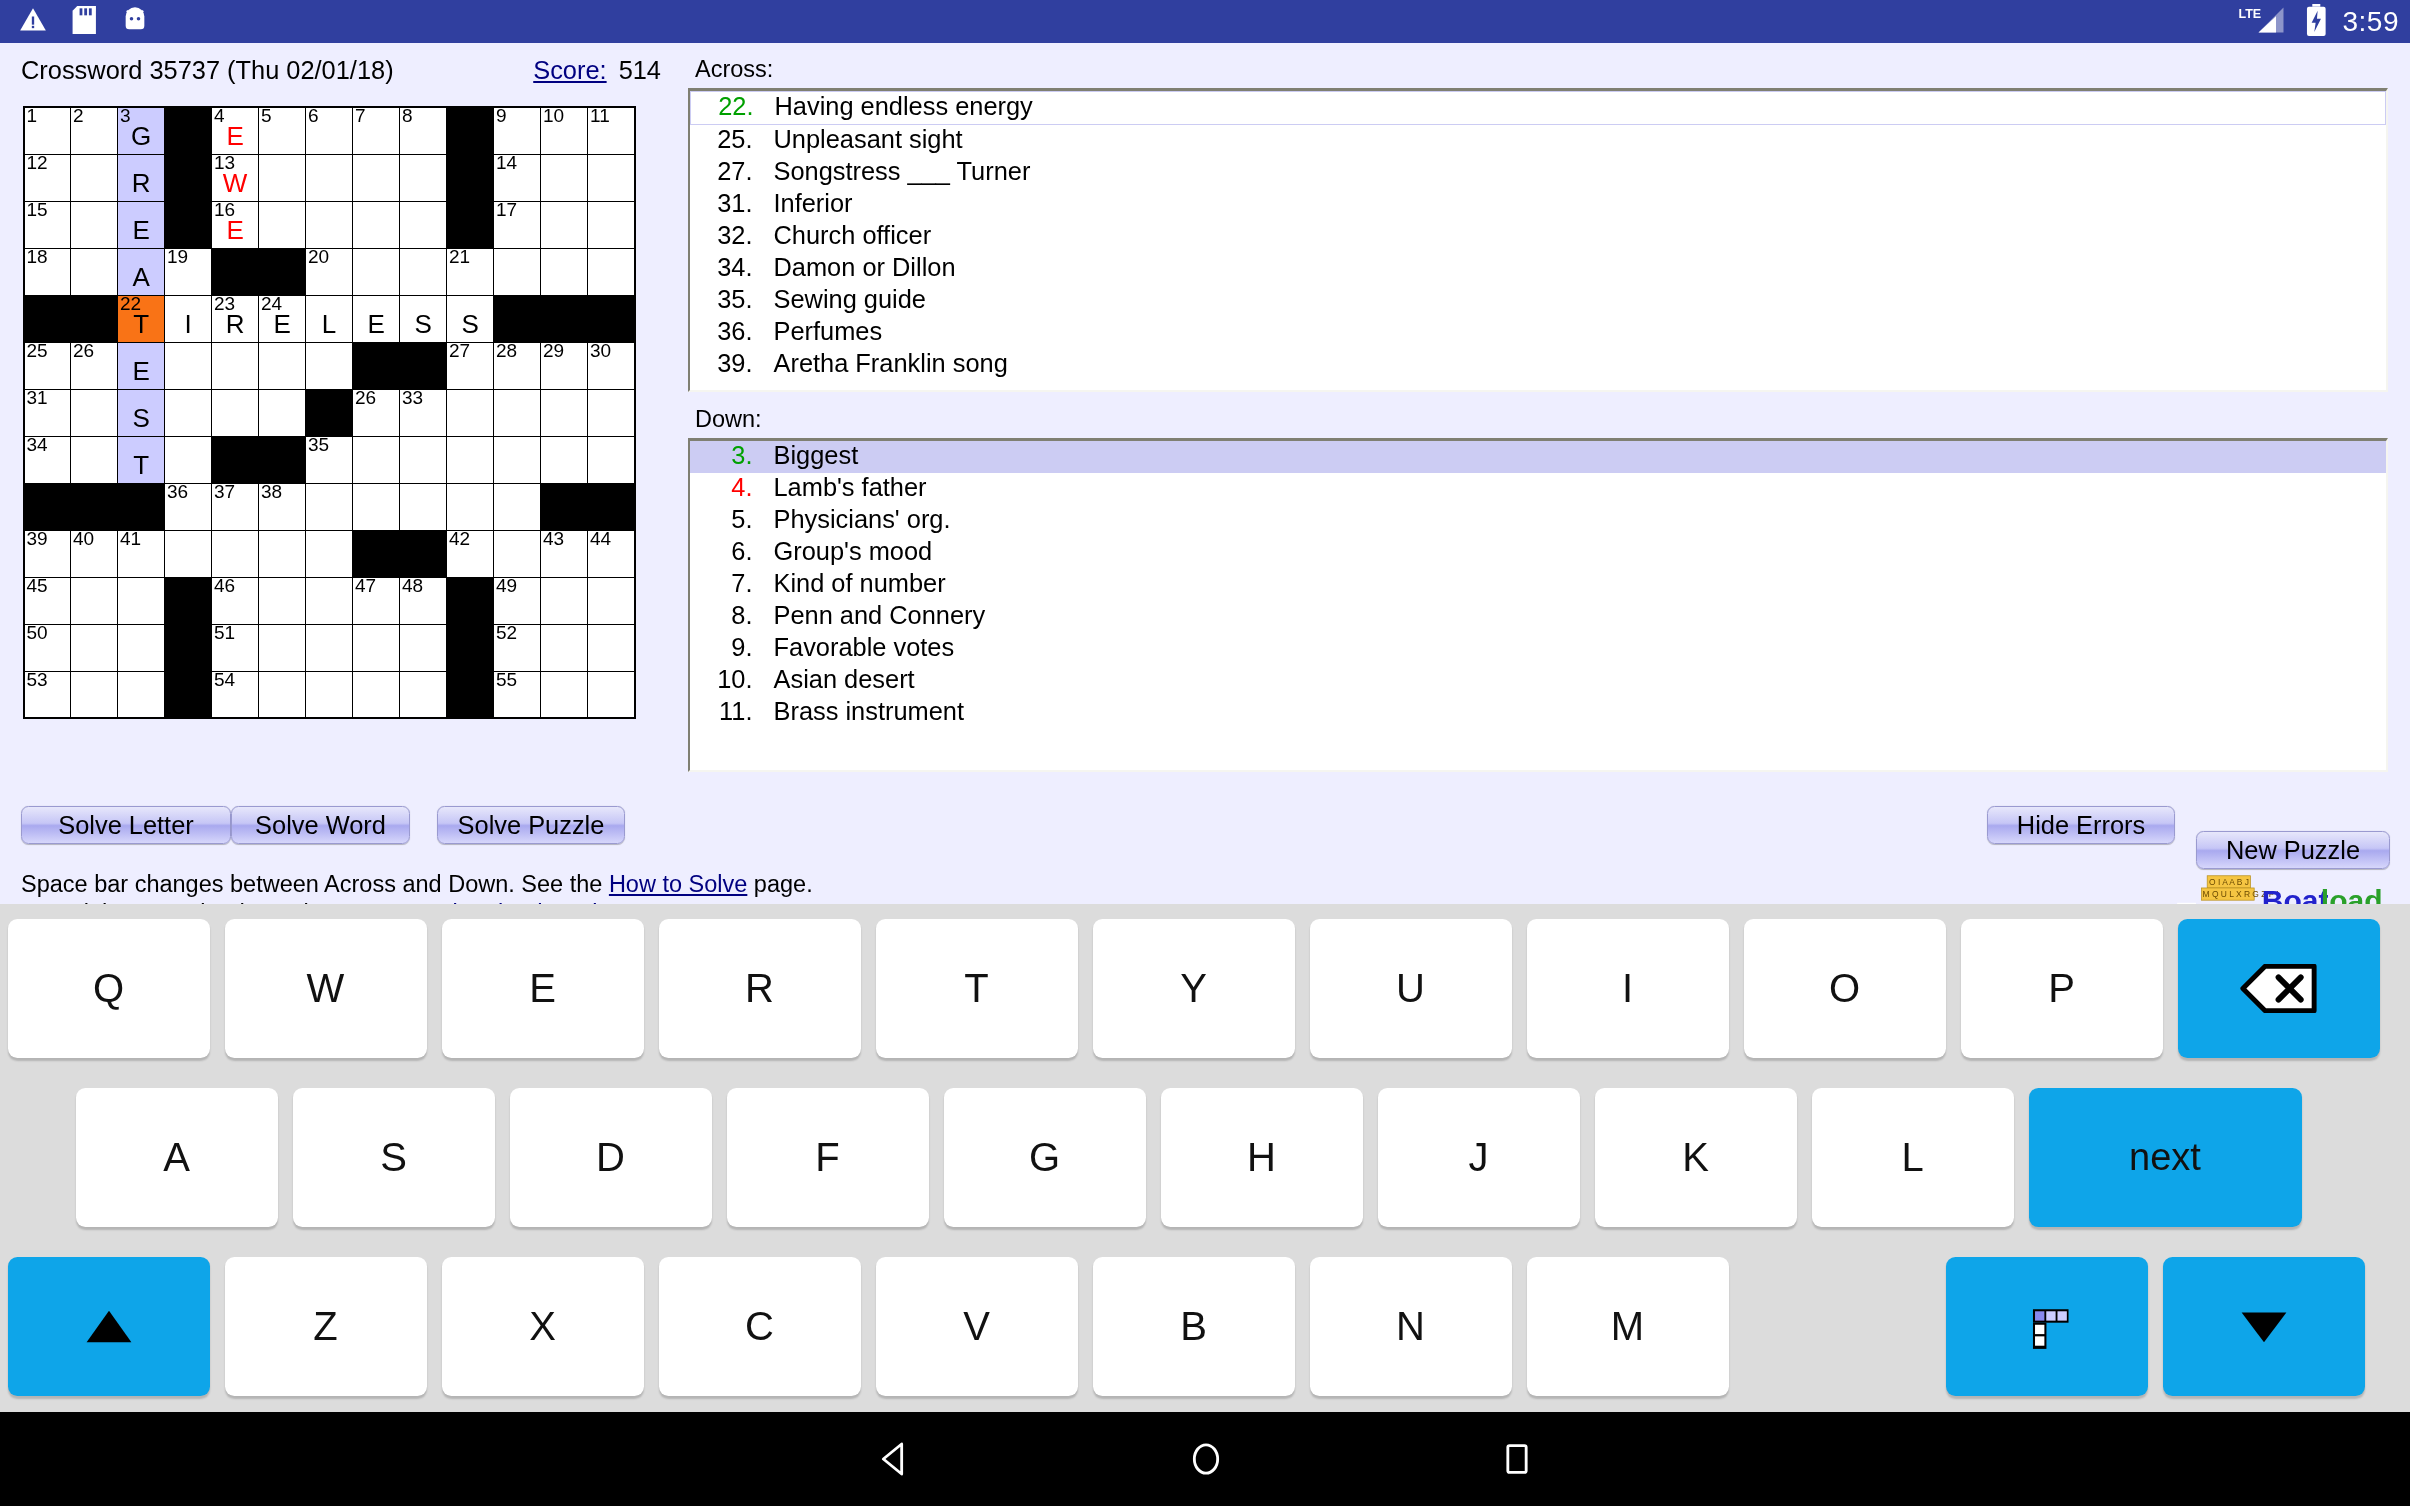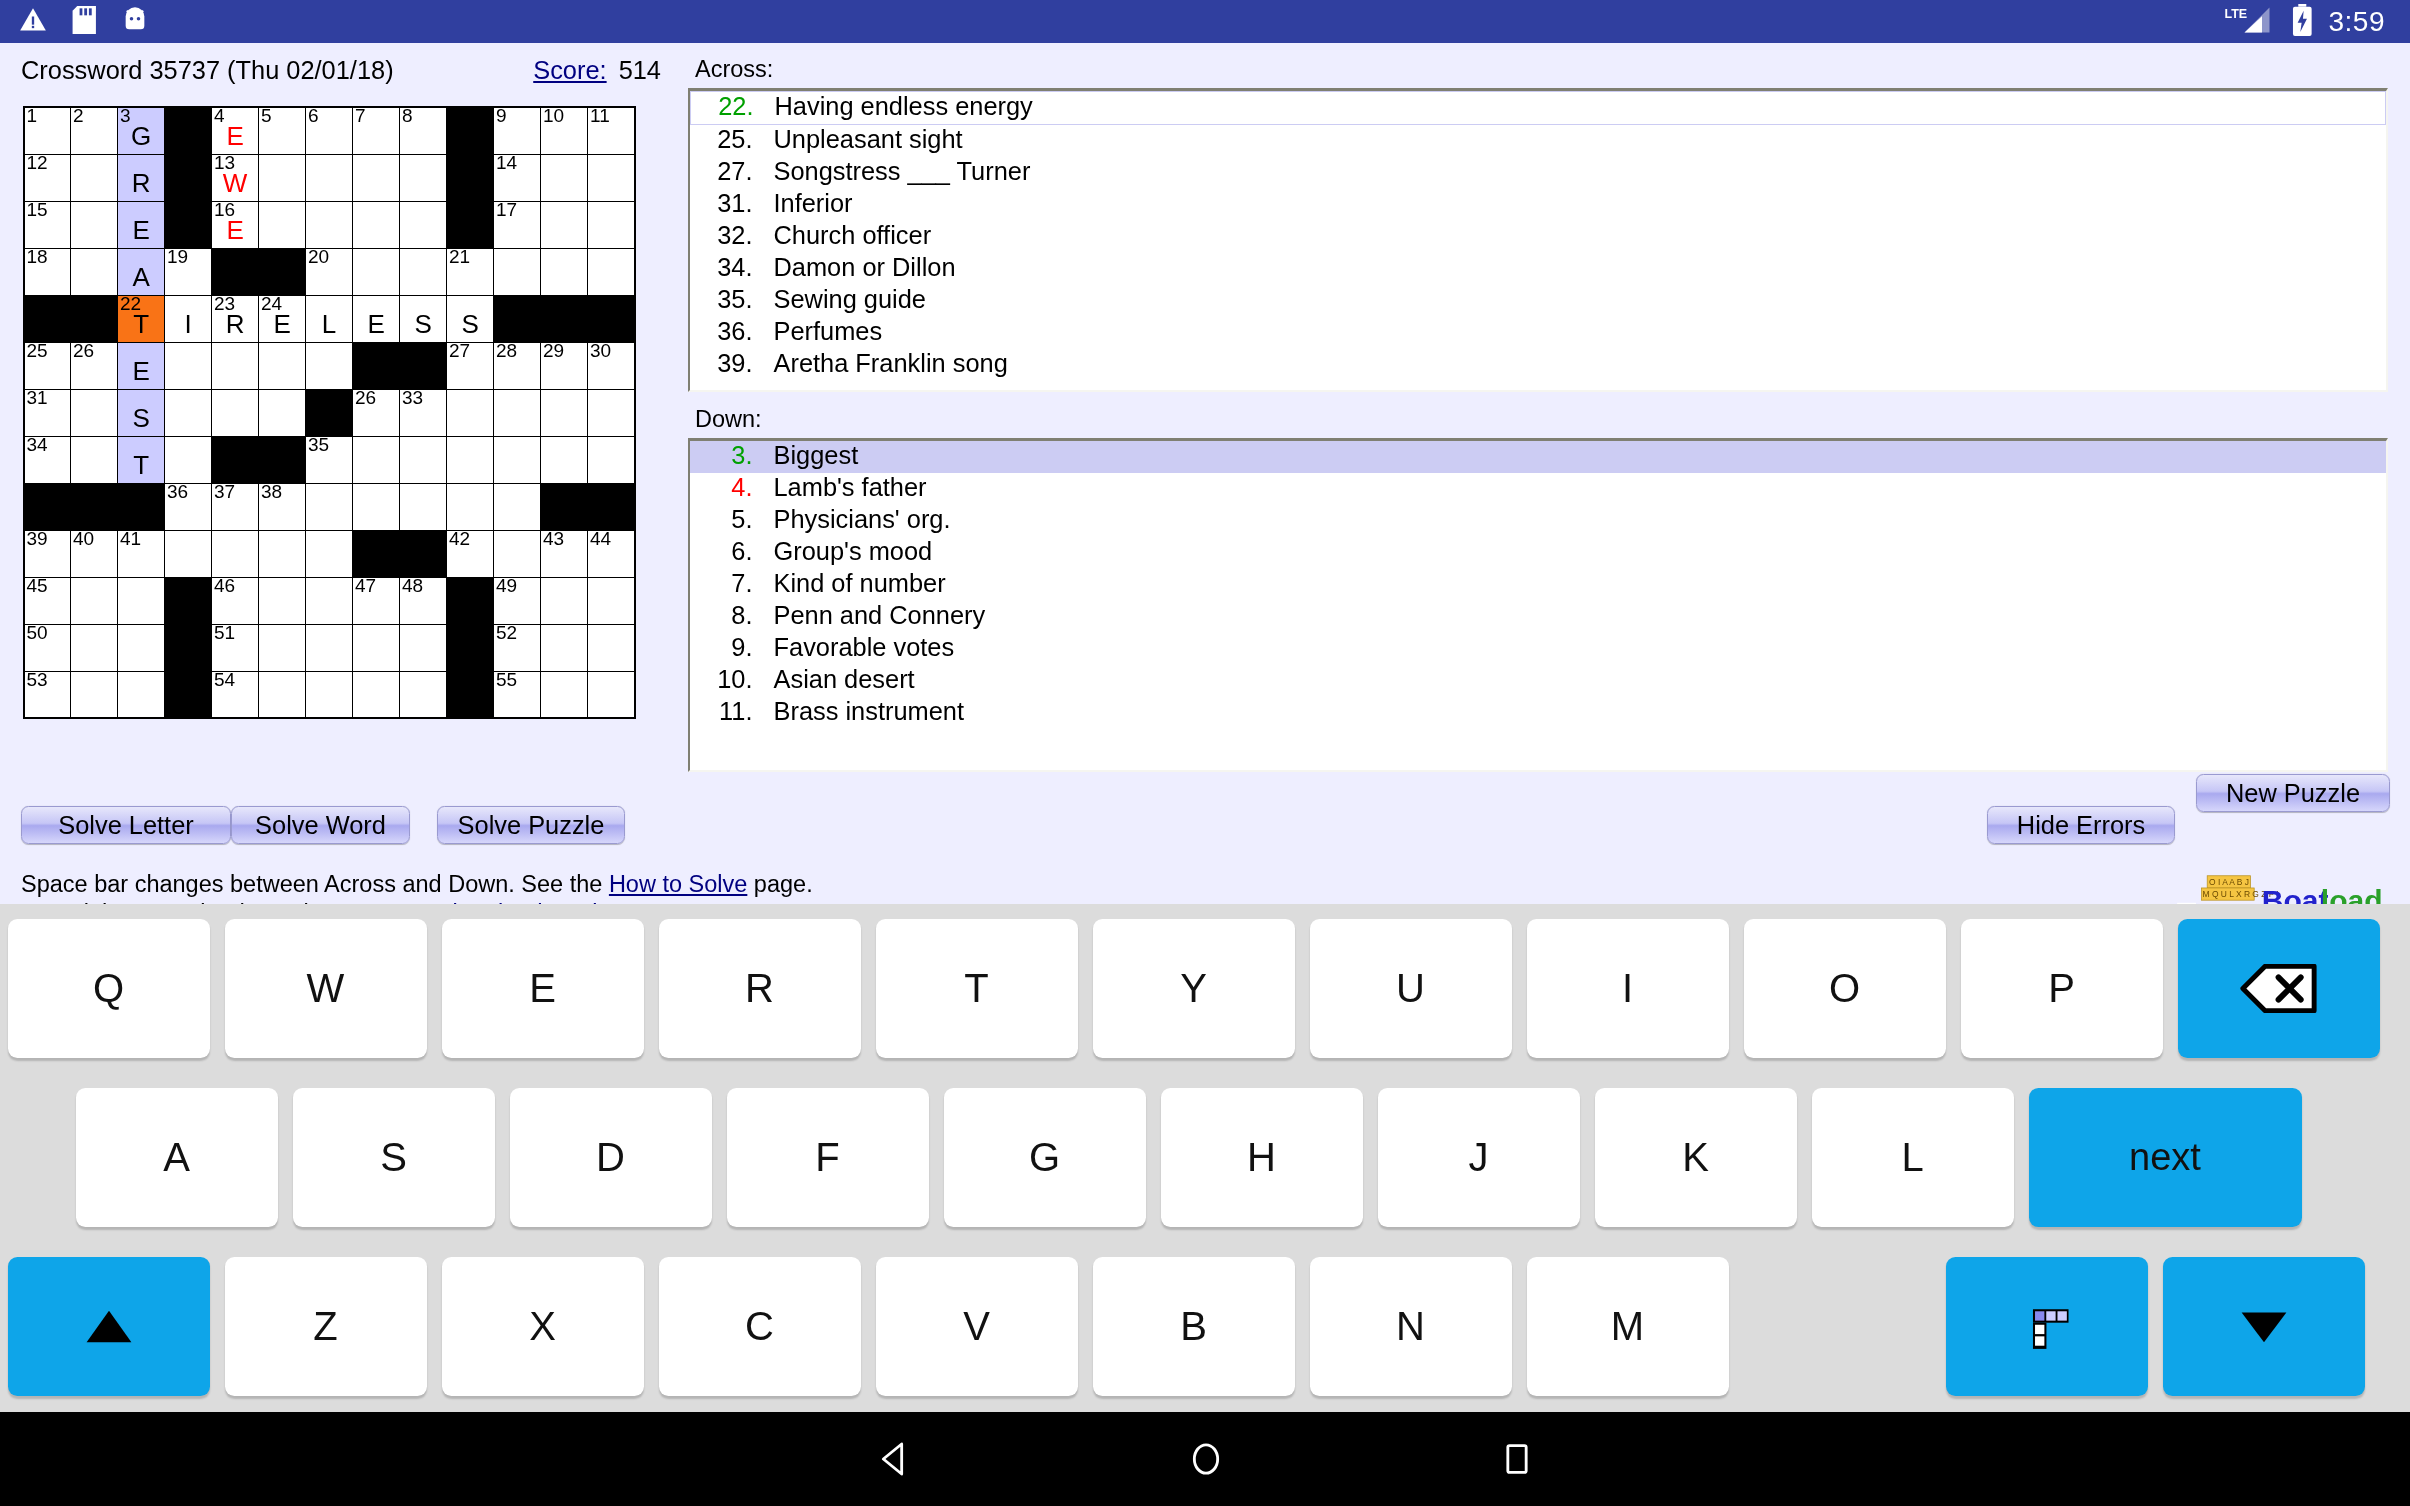--- a/index.html
+++ b/index.html
@@ -11,21 +11,21 @@
   }
 
   
   #status-bar {
     position: absolute; left: 0; top: 0;
     width: 2411px; height: 43px;
     background: #303f9f;
     display: flex; align-items: center;
   }
   .sb-left { display: flex; align-items: center; gap: 24.5px; padding-left: 19px; }
-  .sb-right { margin-left: auto; display: flex; align-items: center; gap: 15px; padding-right: 26px; }
+  .sb-right { margin-left: auto; display: flex; align-items: center; gap: 15px; padding-right: 12px; }
   .sb-icon { display: block; }
   #clock {
     color: #ffffff; font-size: 28px; font-family: "Liberation Sans", sans-serif;
     letter-spacing: 0.5px;
   }
 
   
   #app {
     position: absolute; left: 0; top: 43px;
     width: 2411px; height: 861px;
@@ -118,21 +118,21 @@
     background: linear-gradient(to bottom, #e7e7fb 0%, #c6c6f6 45%, #a9a9ef 52%, #d6d6fb 100%);
     color: #000; font-size: 25.4px;
     display: flex; align-items: center; justify-content: center;
     box-shadow: 0 0.9px 0.9px rgba(0,0,0,0.25);
     font-family: "Liberation Sans", sans-serif;
   }
   #btn-solve-letter { left: 21px;  top: 763px; width: 210px; }
   #btn-solve-word   { left: 231px; top: 763px; width: 179px; }
   #btn-solve-puzzle { left: 437px; top: 763px; width: 188px; }
   #btn-hide-errors  { left: 1987px; top: 763px; width: 188px; }
-  #btn-new-puzzle   { left: 2196px; top: 731px; width: 194px; }
+  #btn-new-puzzle   { left: 2196px; top: 788px; width: 194px; }
 
   
   #footer { position: absolute; left: 21px; top: 827px; font-size: 23.5px; color: #000; line-height: 29px; }
   #footer a { color: #000080; text-decoration: underline; }
   .ftr-line { white-space: nowrap; }
 
   
   #logo { position: absolute; left: 2175px; top: 829px; width: 226px; height: 62px; }
 
   

